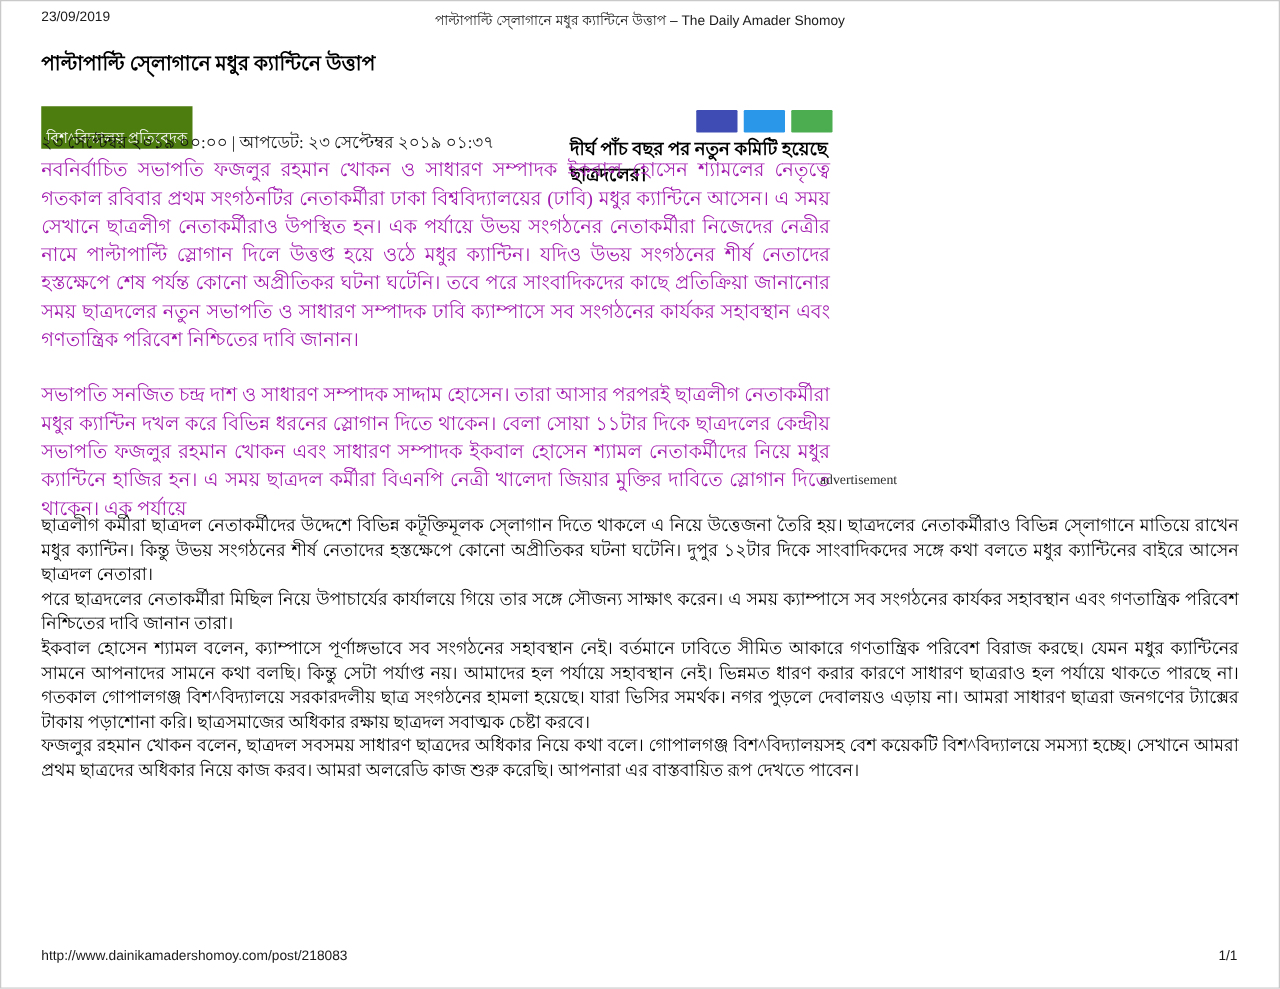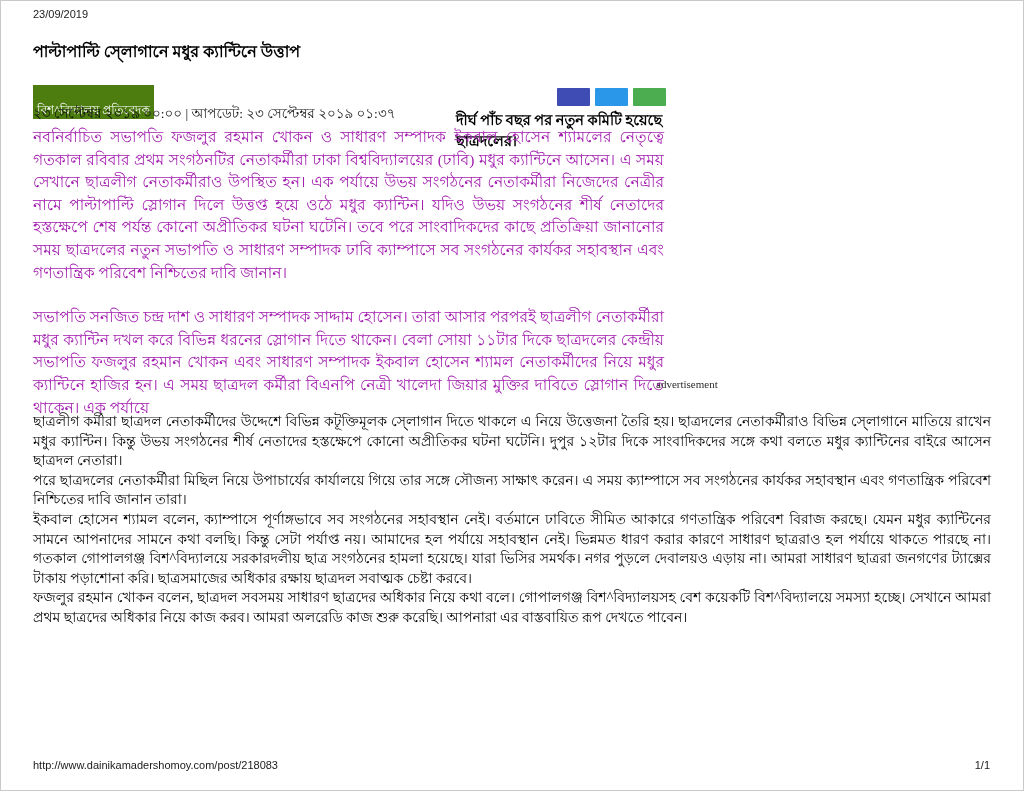--- a/index.html
+++ b/index.html
@@ -36,20 +36,21 @@
 
   .col-wide{position:absolute;left:33px;top:412px;width:958px;font-size:14px;line-height:19.6px;text-align:justify;color:#000;}
   .col-wide p{margin:0;}
 </style>
 </head>
 <body>
 
 <div class="page">
 
   <div class="hdr-date">23/09/2019</div>
+  <div class="hdr-title">পাল্টাপাল্টি সে্লাগানে মধুর ক্যান্টিনে উত্তাপ – The Daily Amader Shomoy</div>
 
   <h1 class="headline" style="margin:0;">পাল্টাপাল্টি সে্লাগানে মধুর ক্যান্টিনে উত্তাপ</h1>
 
   <span class="byline-badge">বিশ^বিদ্যালয় প্রতিবেদক</span>
 
   <div class="share-row">
     <span class="share-btn" style="background: rgb(62, 76, 179);"></span>
     <span class="share-btn" style="background: rgb(43, 151, 233);"></span>
     <span class="share-btn" style="background: rgb(75, 173, 80);"></span>
   </div>

